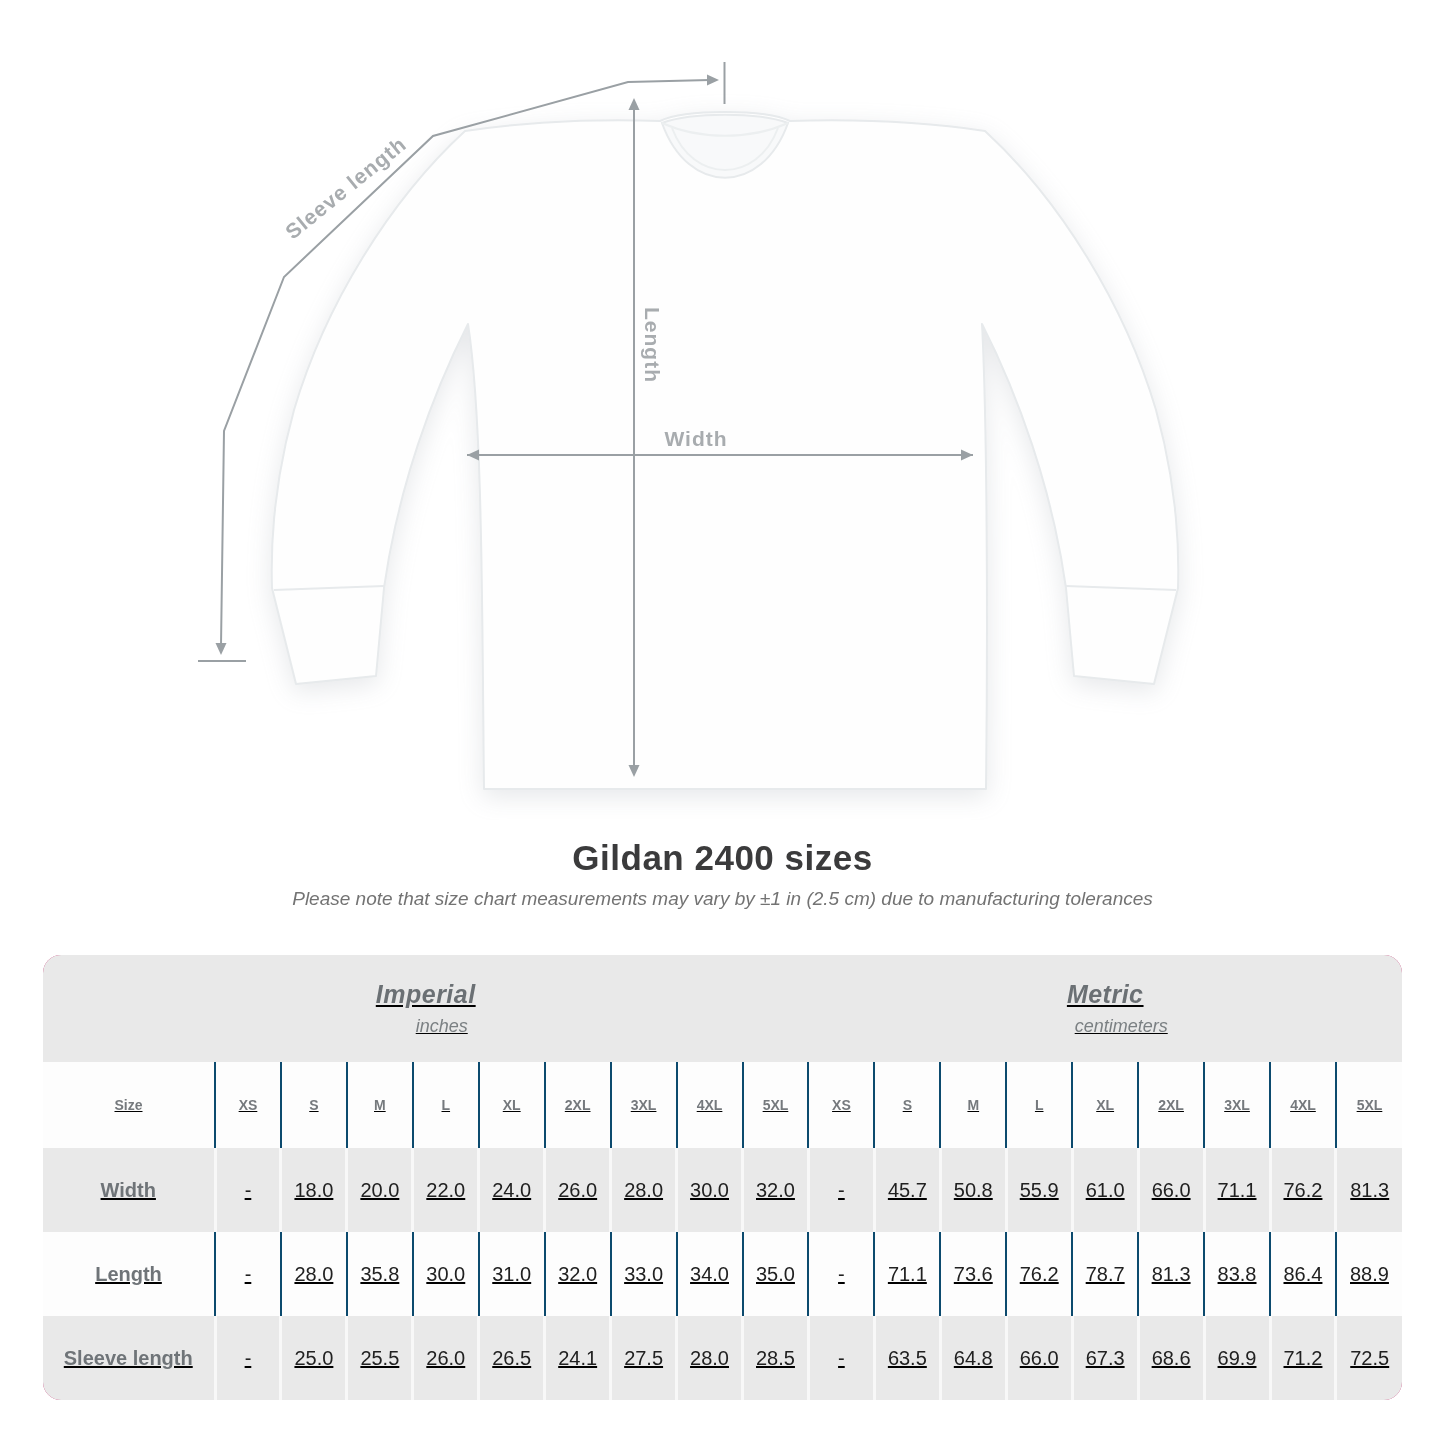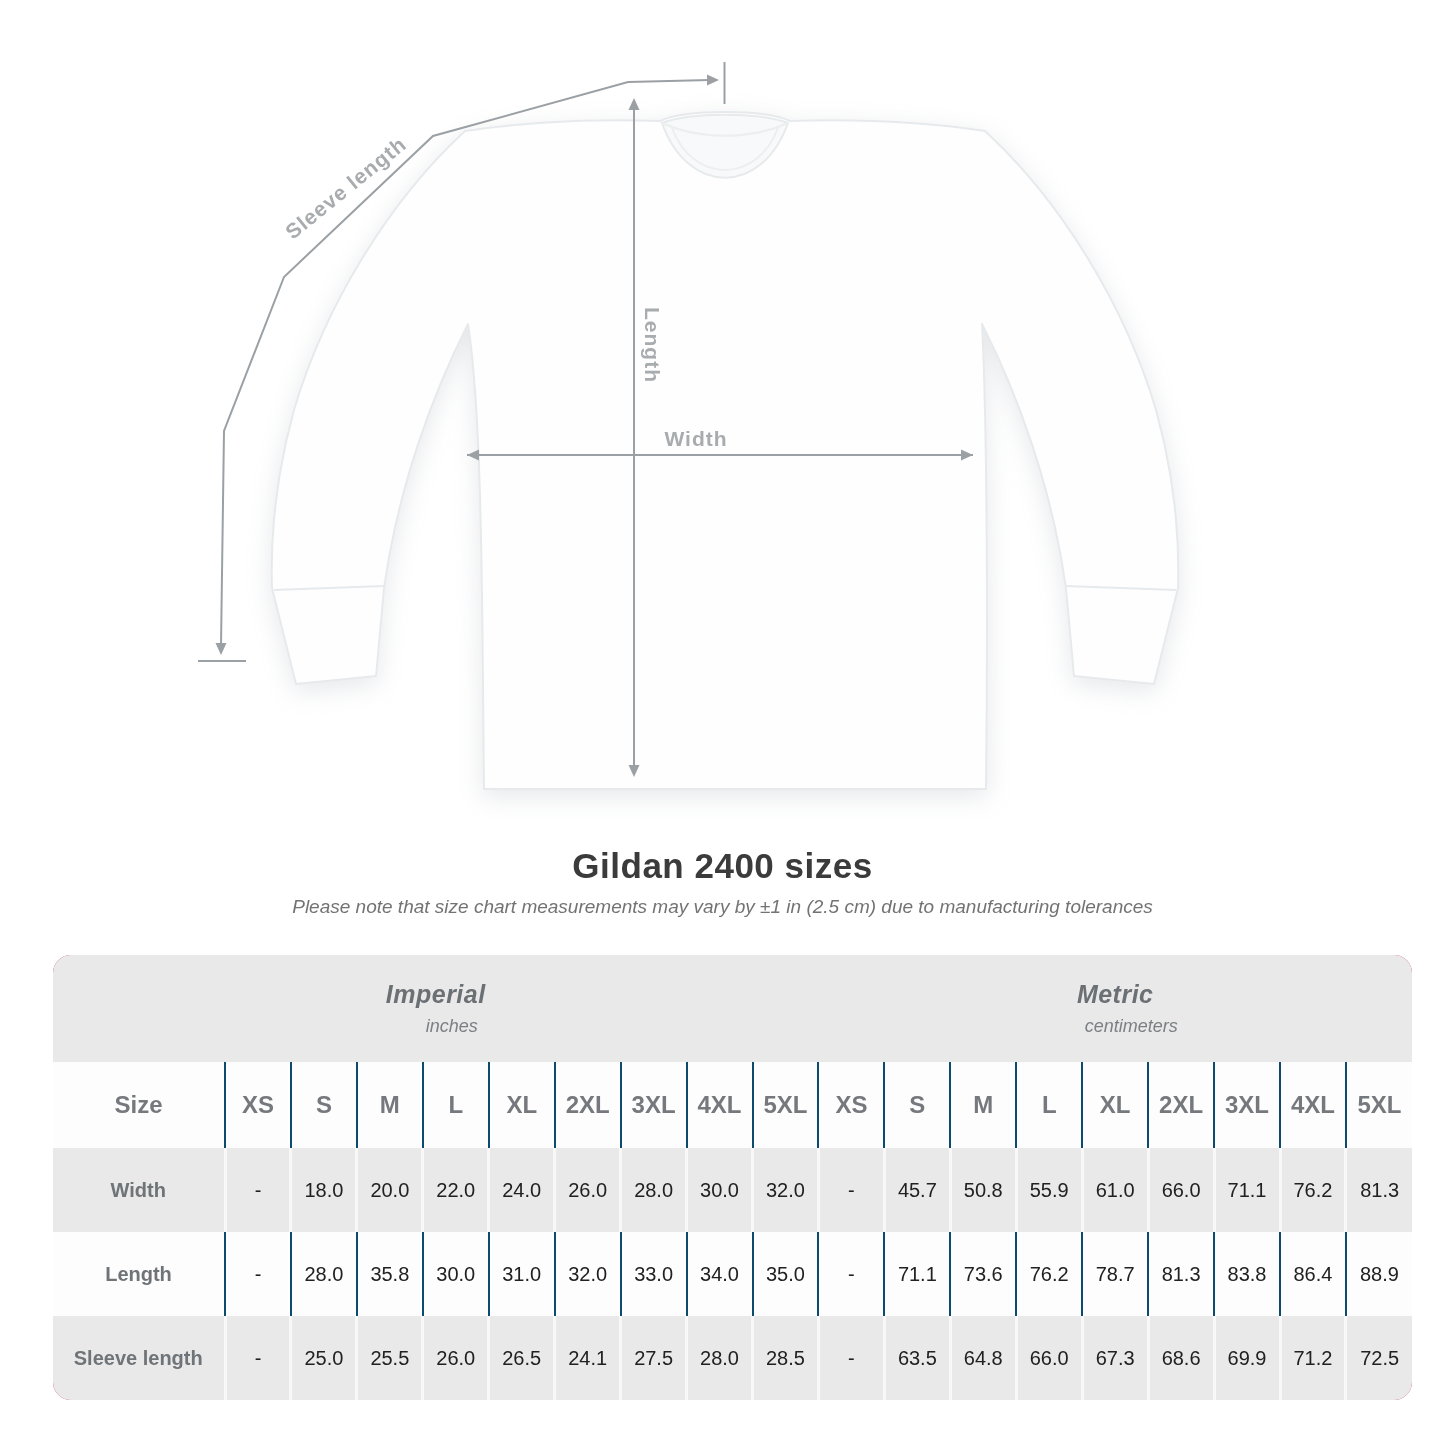--- a/index.html
+++ b/index.html
@@ -5,40 +5,40 @@
   html,body{margin:0;padding:0;background:#ffffff;}
   body{width:1445px;height:1445px;font-family:"Liberation Sans",sans-serif;}
   .stage{position:relative;width:1445px;height:1445px;background:#ffffff;overflow:hidden;}
 
   
   .diagram{position:absolute;top:0;left:0;width:1445px;height:820px;}
   .meas-label{font-weight:bold;font-size:21px;letter-spacing:1px;}
 
   
   .title-block{position:absolute;top:838px;left:0;width:1445px;text-align:center;}
-  .page-title{margin:8px;font-size:35px;font-weight:bold;color:#3b3b3c;letter-spacing:.5px;}
+  .page-title{margin:0;font-size:35px;font-weight:bold;color:#3b3b3c;letter-spacing:.5px;}
   .note{margin:10px 0 0 0;font-style:italic;font-size:19px;color:#737373;}
 
   
-  .table-card{position:absolute;left:53px;top:955px;width:1359px;height:445px;
-              border-radius:18px;overflow:hidden;background:#be185d;}
+  .table-card{position:absolute;left:43px;top:955px;width:1359px;height:445px;
+              border-radius:18px;overflow:hidden;background:#be185d;text-decoration:underline;}
   table{width:100%;height:100%;border-collapse:collapse;table-layout:fixed;}
   col.label-col{width:172px;}
   th,td{padding:0;text-align:center;vertical-align:middle;}
 
   .unit-row th{background:#e9e9e9;height:107px;}
   .unit-name{font-size:25px;font-weight:bold;font-style:italic;color:#6b7074;letter-spacing:.5px;}
   .unit-sub{font-size:18px;font-style:italic;font-weight:normal;color:#7b8083;margin-top:7px;padding-left:32px;}
 
   tr.white > *{background:#fdfdfd;}
   tr.gray  > *{background:#e9e9e9;}
   tr.white > * + *{border-left:2px solid #0c4a6e;}
   tr.gray  > * + *{border-left:3px solid #f8f8f8;}
 
-  .size-row th{height:86px;font-size:24px;font-weight:bold;color:#75797d;}
+  .size-row th{height:86px;font-size:14px;font-weight:bold;color:#75797d;}
   tbody tr{height:84px;}
   tbody th{font-size:20px;font-weight:bold;color:#6f7478;}
   tbody td{font-size:20px;color:#212121;}
 </style>
 </head>
 <body>
 
 <div class="stage">
 
   <div class="diagram">

